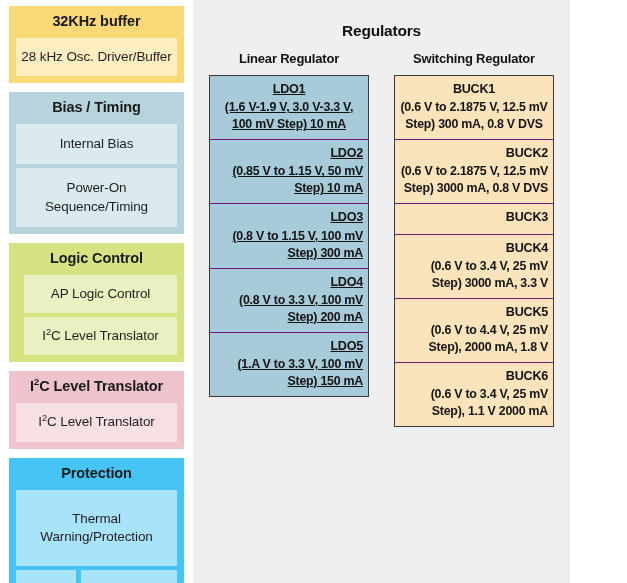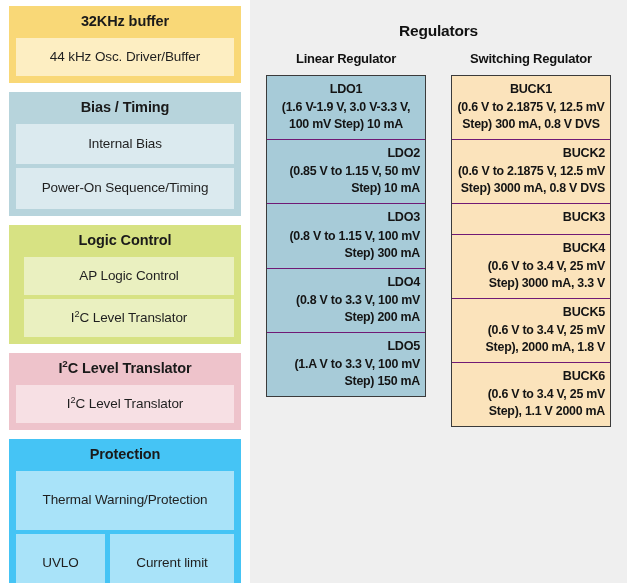--- a/index.html
+++ b/index.html
@@ -7,21 +7,21 @@
   body {
     width: 627px;
     height: 583px;
     background: #ffffff;
     font-family: "Liberation Sans", sans-serif;
     overflow: hidden;
   }
 
   .diagram {
     display: flex;
-    width: 627px;
+    width: 570px;
     height: 583px;
     background: #e5e5e5;
   }
 
   
   .left-col {
     width: 252px;
     height: 583px;
     padding: 6px 9px 6px 9px;
     display: flex;
@@ -154,39 +154,39 @@
     font-weight: bold;
     font-size: 12.6px;
     padding-bottom: 1px;
   }
 
   .cell-desc {
     display: block;
     font-weight: bold;
   }
 
-  .stack-linear .cell    { background: #a7cbd8; }
+  .stack-linear .cell    { background: #a7cbd8; text-decoration: underline; }
   .stack-switching .cell { background: #fbe3bb; }
 
   sup {
     font-size: 0.68em;
     vertical-align: super;
     line-height: 0;
   }
 </style>
 </head>
 <body>
 
 <div class="diagram">
 
   <div class="left-col" id="left-col">
       <div class="block blk-32khz">
         <div class="block-title">32KHz buffer</div>
         <div class="block-row">
-          <div class="sub">44 kHz Osc. Driver/Buffer</div>
+          <div class="sub">28 kHz Osc. Driver/Buffer</div>
         </div>
       </div>
       <div class="block blk-bias">
         <div class="block-title">Bias / Timing</div>
         <div class="block-row">
           <div class="sub">Internal Bias</div>
         </div>
         <div class="block-row">
           <div class="sub">Power-On Sequence/Timing</div>
         </div>
@@ -265,21 +265,21 @@
             </div>
             <div class="cell">
               <span class="cell-name">BUCK3</span>
             </div>
             <div class="cell">
               <span class="cell-name">BUCK4</span>
               <span class="cell-desc">(0.6 V to 3.4 V, 25 mV Step) 3000 mA, 3.3 V</span>
             </div>
             <div class="cell">
               <span class="cell-name">BUCK5</span>
-              <span class="cell-desc">(0.6 V to 3.4 V, 25 mV Step), 2000 mA, 1.8 V</span>
+              <span class="cell-desc">(0.6 V to 4.4 V, 25 mV Step), 2000 mA, 1.8 V</span>
             </div>
             <div class="cell">
               <span class="cell-name">BUCK6</span>
               <span class="cell-desc">(0.6 V to 3.4 V, 25 mV Step), 1.1 V 2000 mA</span>
             </div>
           </div>
       </div>
 
     </div>
   </div>

